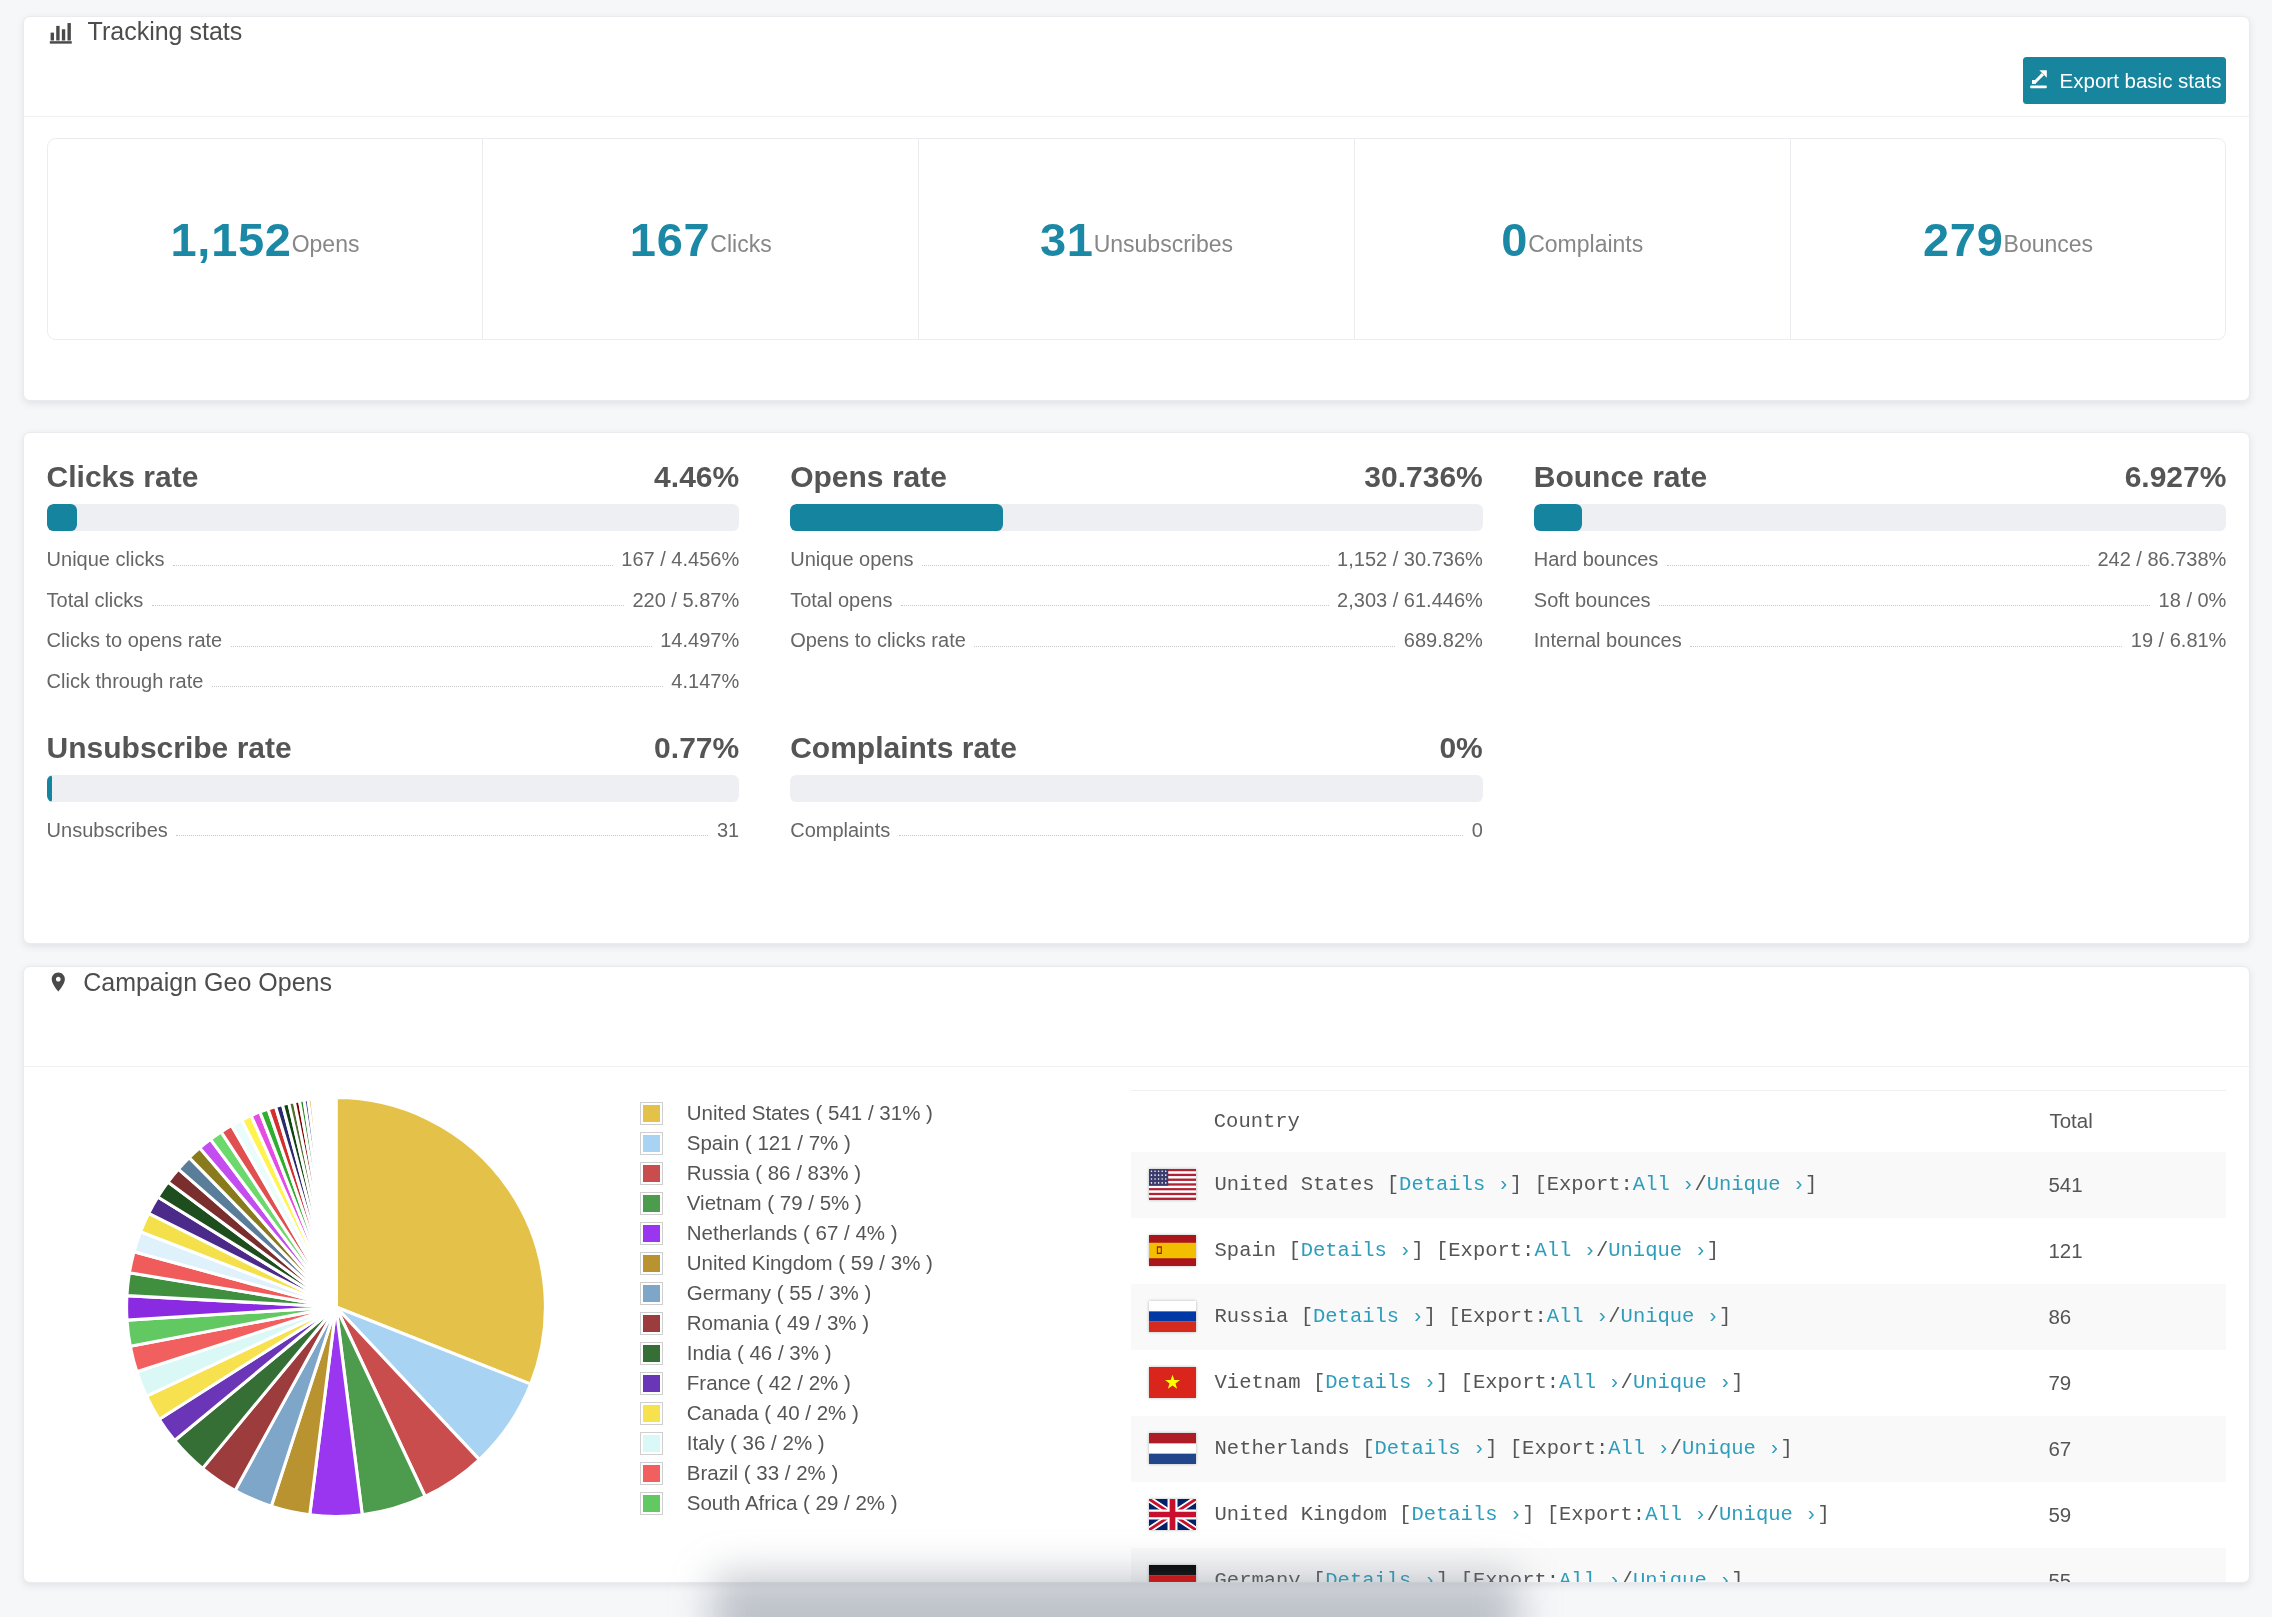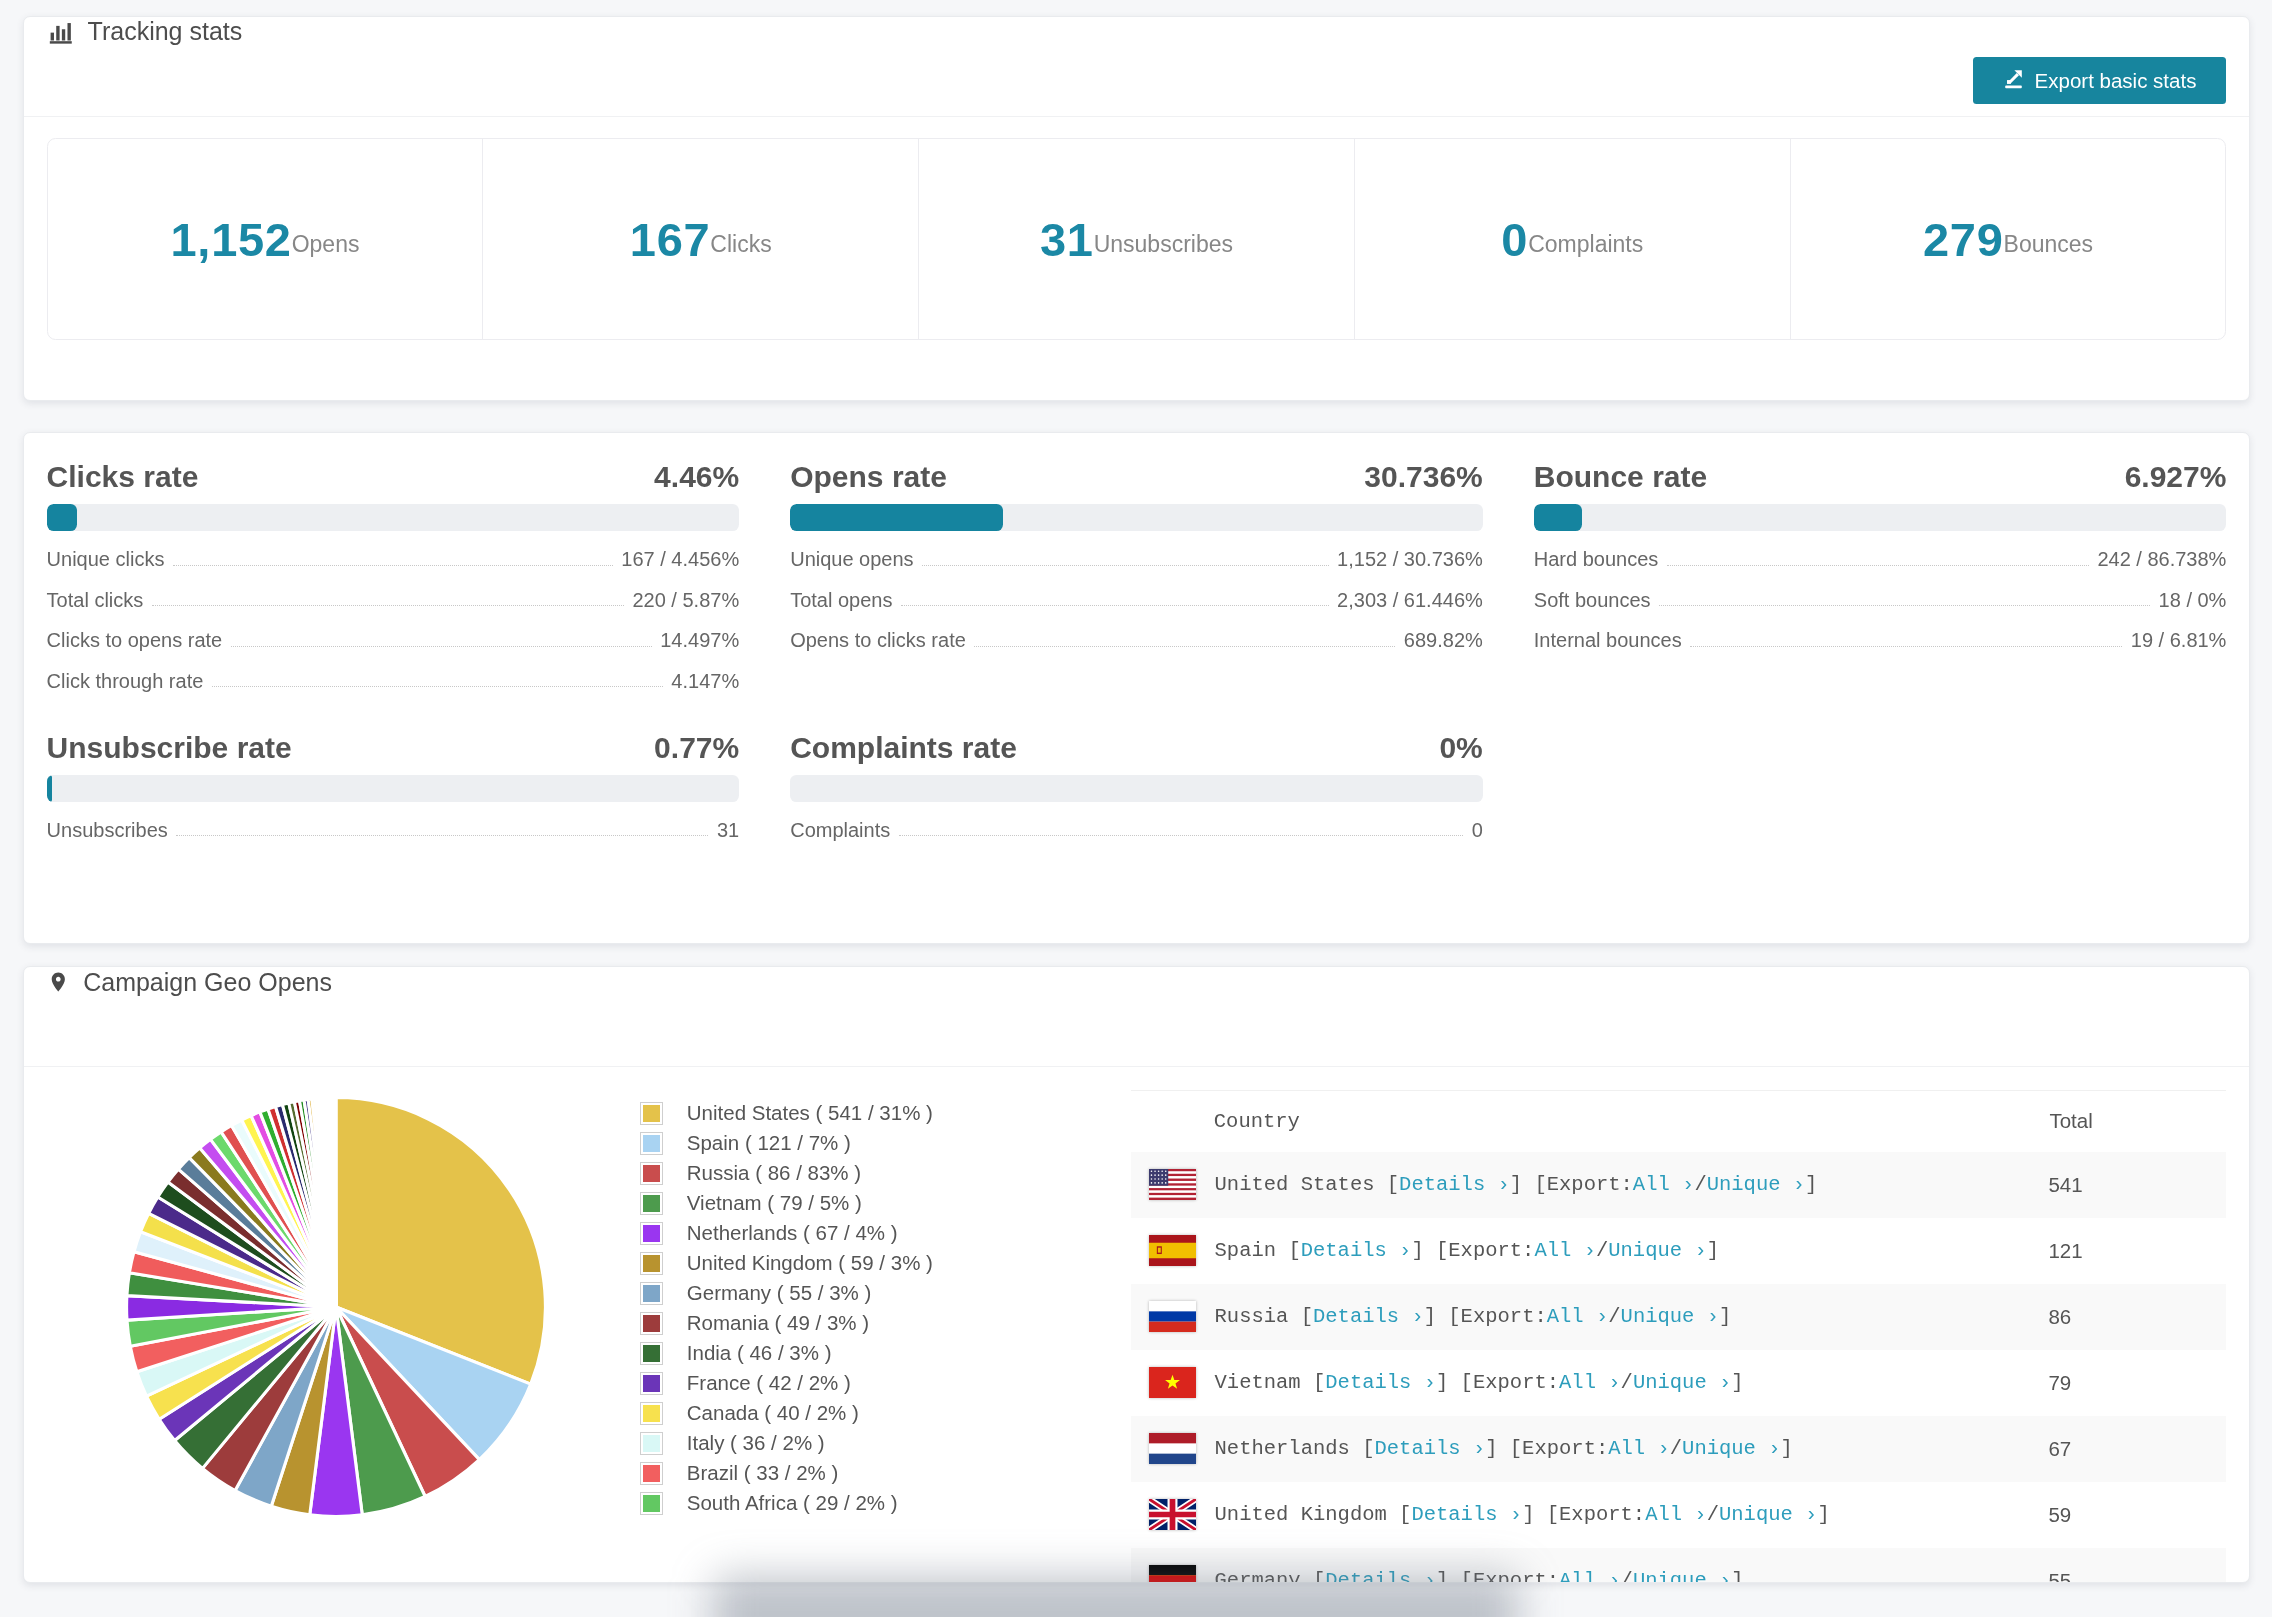--- a/index.html
+++ b/index.html
@@ -19,21 +19,21 @@
 
   .card-header{position:relative;display:flex;align-items:flex-start;height:99px;
     padding:0 22.6px;border-bottom:1.4px solid #f0f1f3;}
   .card-title{display:flex;align-items:center;gap:14px;font-size:25px;color:#4d4d4d;}
   .card-title svg{display:block;}
 
   .export-btn{
     position:absolute;right:22.6px;top:40px;height:47px;
     display:flex;align-items:center;gap:10.6px;
     background:#17859e;color:#fff;border:none;border-radius:3.5px;
-    padding:0 30px;font-size:20.5px;cursor:pointer;
+    padding:0 5px;font-size:20.5px;cursor:pointer;
     font-family:"Liberation Sans","DejaVu Sans",sans-serif;
   }
 
   
   .stats-row{display:flex;margin:21px 22.6px 0;border:1.4px solid #ececf0;border-radius:8.5px;}
   .stat-cell{flex:1;height:200px;display:flex;
     align-items:center;justify-content:center;border-left:1.4px solid #ececf0;}
   .stat-cell:first-child{border-left:none;}
   .stat-value{font-size:47px;font-weight:bold;color:#1b88a5;letter-spacing:0.7px;}
   .stat-label{font-size:23px;color:#878787;margin-top:11.3px;}

